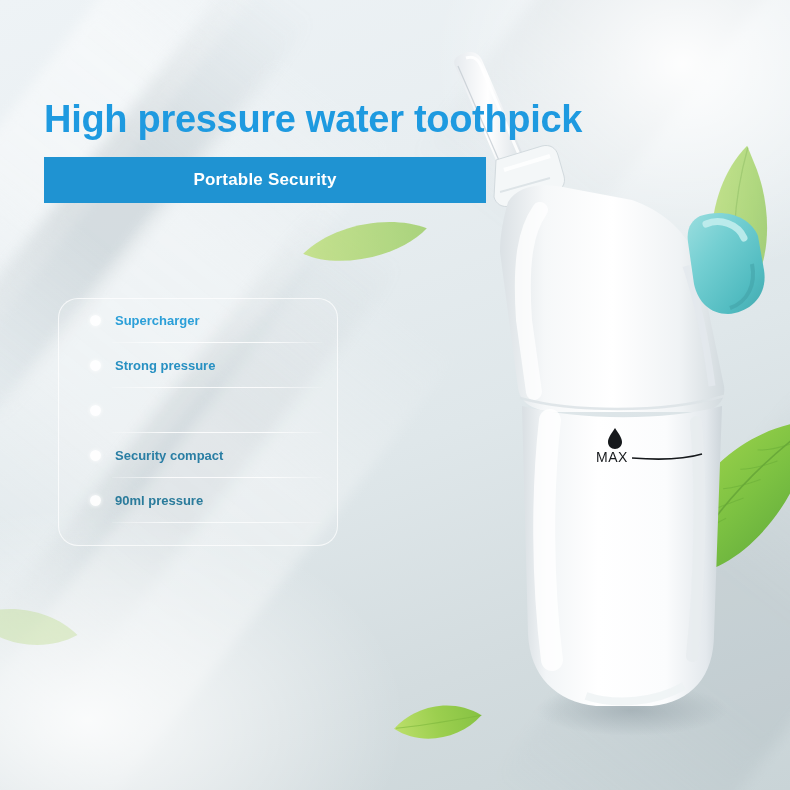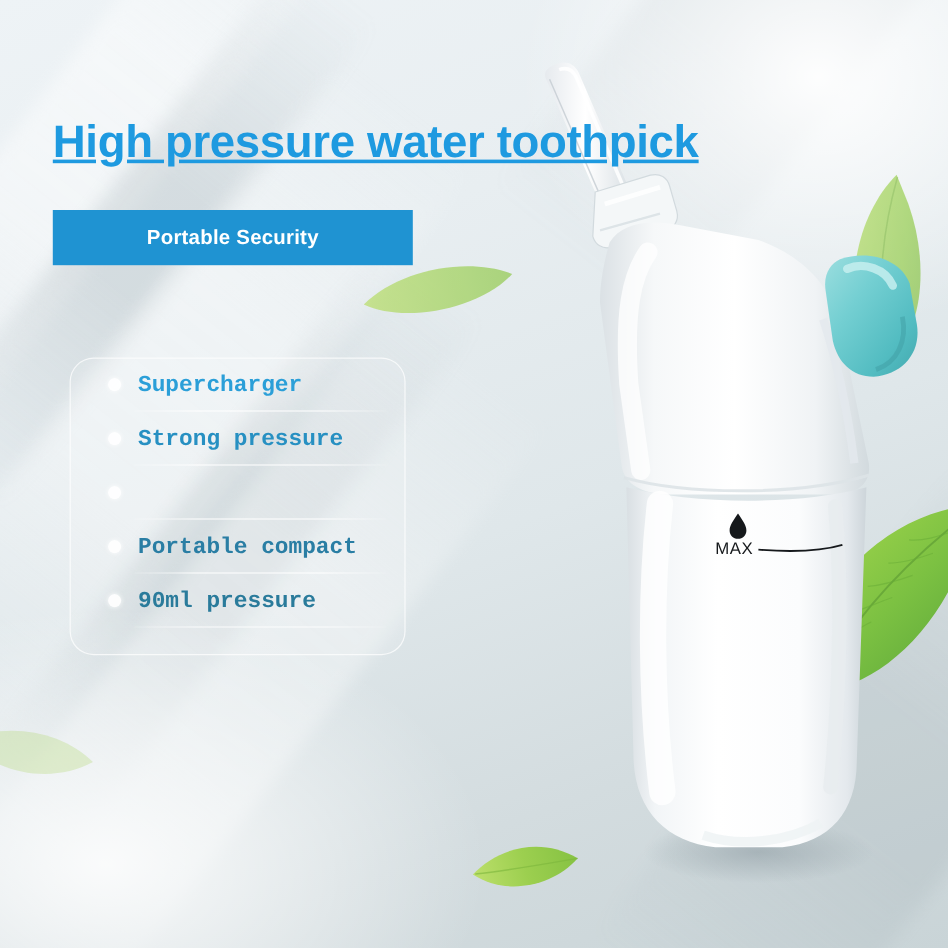--- a/index.html
+++ b/index.html
@@ -71,28 +71,27 @@
 
   
   #headline {
     position: absolute;
     left: 44px;
     top: 98px;
     font-size: 38px;
     font-weight: bold;
     letter-spacing: -0.3px;
     white-space: nowrap;
-    text-decoration: underline;
   }
 
   #banner {
     position: absolute;
     left: 44px;
-    top: 175px;
-    width: 300px;
+    top: 157px;
+    width: 442px;
     height: 46px;
     display: flex;
     align-items: center;
     justify-content: center;
     text-align: right;
   }
   #banner-label {
     color: #ffffff;
     font-size: 17px;
     font-weight: bold;
@@ -132,24 +131,23 @@
   .feature-item .bullet {
     width: 11px;
     height: 11px;
     border-radius: 50%;
     background: rgba(255,255,255,0.92);
     box-shadow: 0 0 4px rgba(255,255,255,0.9);
     flex: 0 0 auto;
   }
   .feature-item .ftext {
     margin-left: 14px;
-    font-size: 19px;
+    font-size: 13px;
     font-weight: bold;
     white-space: nowrap;
-    font-family: Liberation Mono, monospace;
   }
   .feature-item .rule {
     position: absolute;
     left: 22px;
     right: -6px;
     bottom: 0;
     height: 1px;
     background: linear-gradient(90deg, rgba(255,255,255,0.15) 0%, rgba(255,255,255,0.85) 25%, rgba(255,255,255,0.85) 75%, rgba(255,255,255,0.1) 100%);
   }
   .feature-item:last-child .rule { opacity: .85; }
@@ -327,21 +325,21 @@
       <span class="bullet"></span>
       <span class="ftext" style="color: rgb(39, 144, 194);">Strong pressure</span>
       <span class="rule"></span>
     </li>
     <li class="feature-item">
       <span class="bullet"></span>
       <span class="rule"></span>
     </li>
     <li class="feature-item">
       <span class="bullet"></span>
-      <span class="ftext" style="color: rgb(42, 126, 164);">Portable compact</span>
+      <span class="ftext" style="color: rgb(42, 126, 164);">Security compact</span>
       <span class="rule"></span>
     </li>
     <li class="feature-item">
       <span class="bullet"></span>
       <span class="ftext" style="color: rgb(42, 123, 155);">90ml pressure</span>
       <span class="rule"></span>
     </li>
   </ul>
 
 </div>

